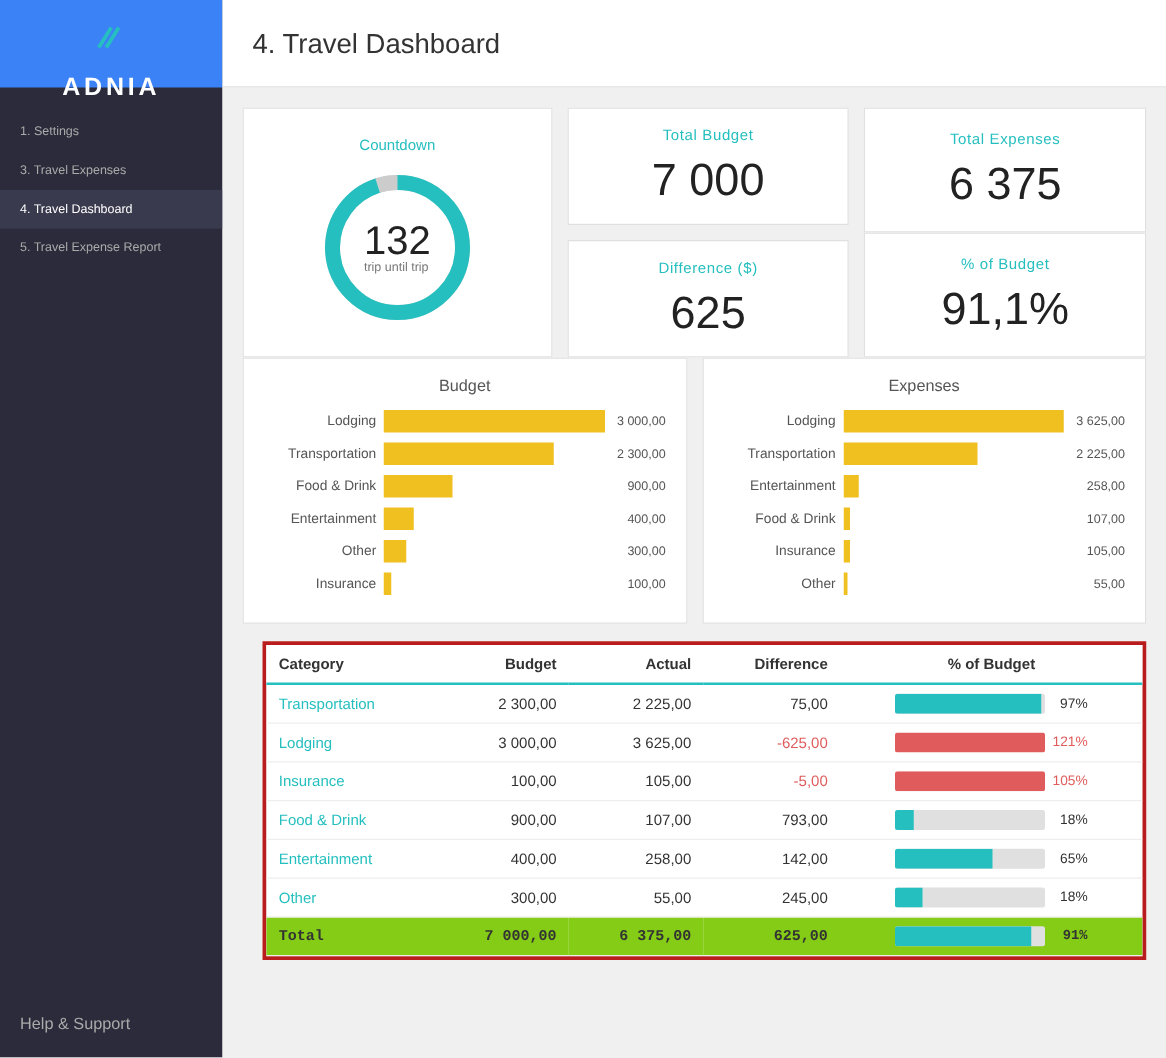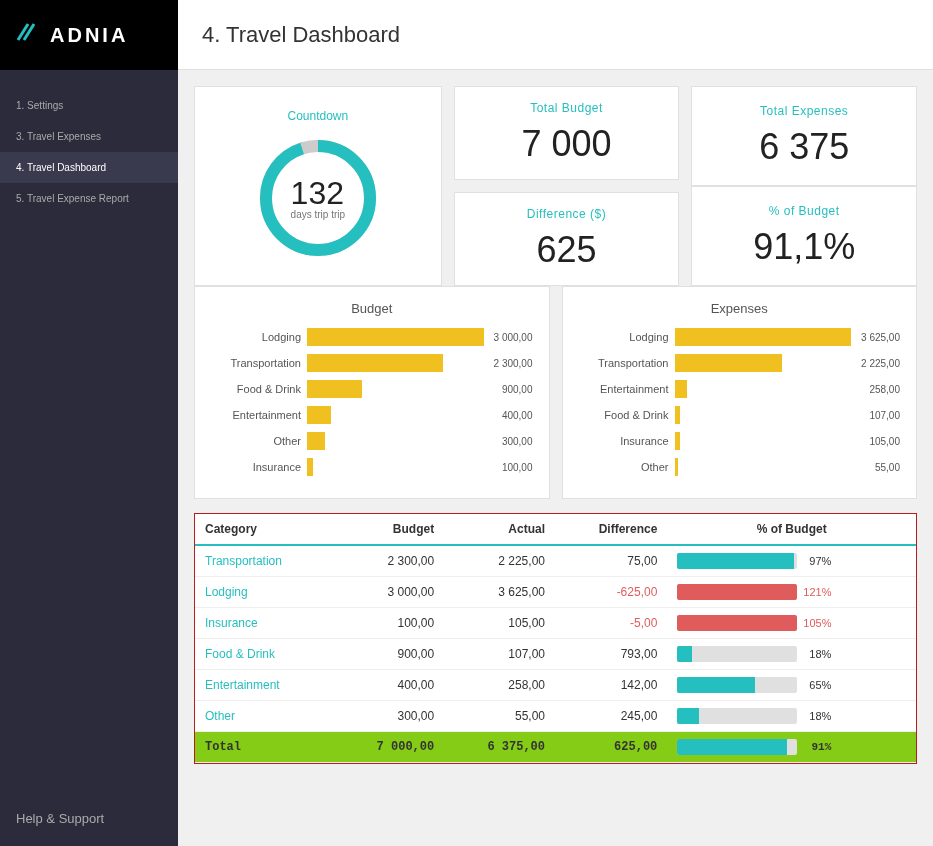--- a/index.html
+++ b/index.html
@@ -9,26 +9,27 @@
     #sidebar {
       width: 178px;
       background: #2b2b3b;
       color: #ccc;
       display: flex;
       flex-direction: column;
       flex-shrink: 0;
       height: 100%;
     }
     #sidebar-logo {
-      background: #000000;
+      background: #3b82f6;
       padding: 16px 14px;
       display: flex;
       align-items: center;
       gap: 8px;
       height: 70px;
+      flex-direction: column;
     }
     .sidebar-nav {
       padding: 20px 0 10px 0;
       flex: 1;
     }
     .sidebar-item {
       padding: 10px 16px;
       font-size: 10px;
       cursor: pointer;
       color: #aaa;
@@ -180,22 +181,23 @@
     .bar-value {
       font-size: 10px;
       color: #555;
       margin-left: 4px;
       white-space: nowrap;
     }
 
     
     .table-card {
       background: #fff;
-      border: 1px solid #b91c1c;
+      border: 3px solid #b91c1c;
       overflow: hidden;
+      margin-left: 16px;
     }
     table {
       width: 100%;
       border-collapse: collapse;
       font-size: 12px;
     }
     thead tr {
       background: #fff;
       border-bottom: 2px solid #26bfbf;
     }
@@ -222,21 +224,21 @@
     }
     tbody td:first-child { text-align: left; color: #26bfbf; }
     tbody tr:last-child td { color: #333; }
     .diff-neg { color: #e05c5c !important; }
 
     
     .pct-cell {
       display: flex;
       align-items: center;
       gap: 6px;
-      justify-content: flex-start;
+      justify-content: center;
     }
     .pct-bar-track {
       width: 120px;
       height: 16px;
       background: #e0e0e0;
       border-radius: 2px;
       overflow: hidden;
     }
     .pct-bar-fill {
       height: 100%;
@@ -287,21 +289,21 @@
         <div class="countdown-label">Countdown</div>
         <div class="donut-container">
           <svg width="130" height="130" viewBox="0 0 130 130">
             <circle cx="65" cy="65" r="52" fill="none" stroke="#e0e0e0" stroke-width="12"></circle>
             <circle cx="65" cy="65" r="52" fill="none" stroke="#26bfbf" stroke-width="12" stroke-dasharray="310 327" stroke-dashoffset="0" stroke-linecap="round"></circle>
 
             <circle cx="65" cy="65" r="52" fill="none" stroke="#ccc" stroke-width="12" stroke-dasharray="17 310" stroke-dashoffset="-310"></circle>
           </svg>
           <div class="donut-center">
             <div class="donut-number">132</div>
-            <div class="donut-text">days trip trip</div>
+            <div class="donut-text">trip until trip</div>
           </div>
         </div>
       </div>
 
       <div style="flex:1;display:flex;flex-direction:column;gap:12px;">
         <div class="kpi-card">
           <div class="kpi-label">Total Budget</div>
           <div class="kpi-value">7 000</div>
         </div>
         <div class="kpi-card">

